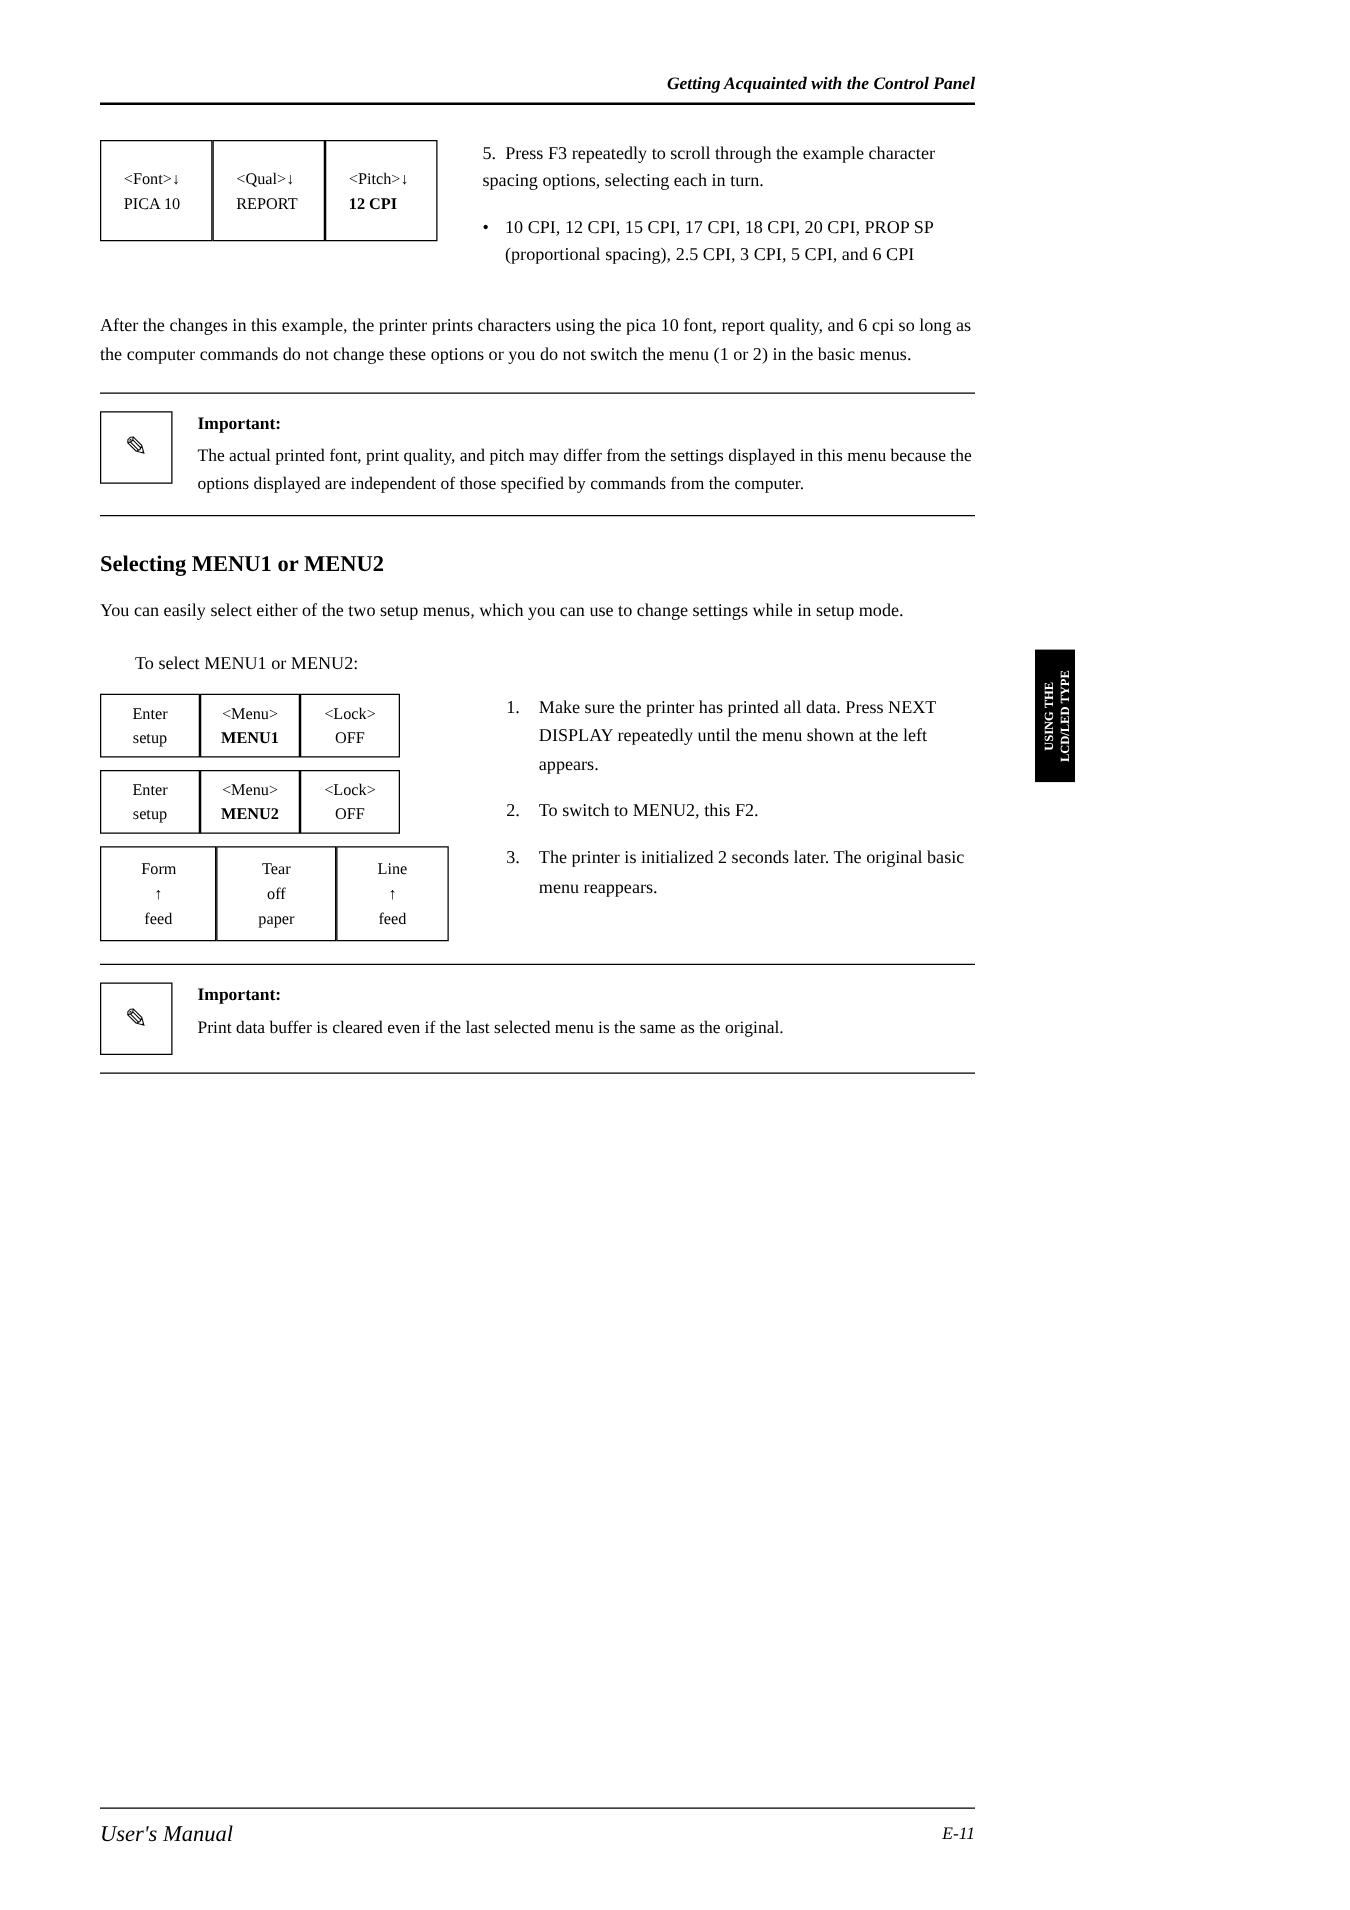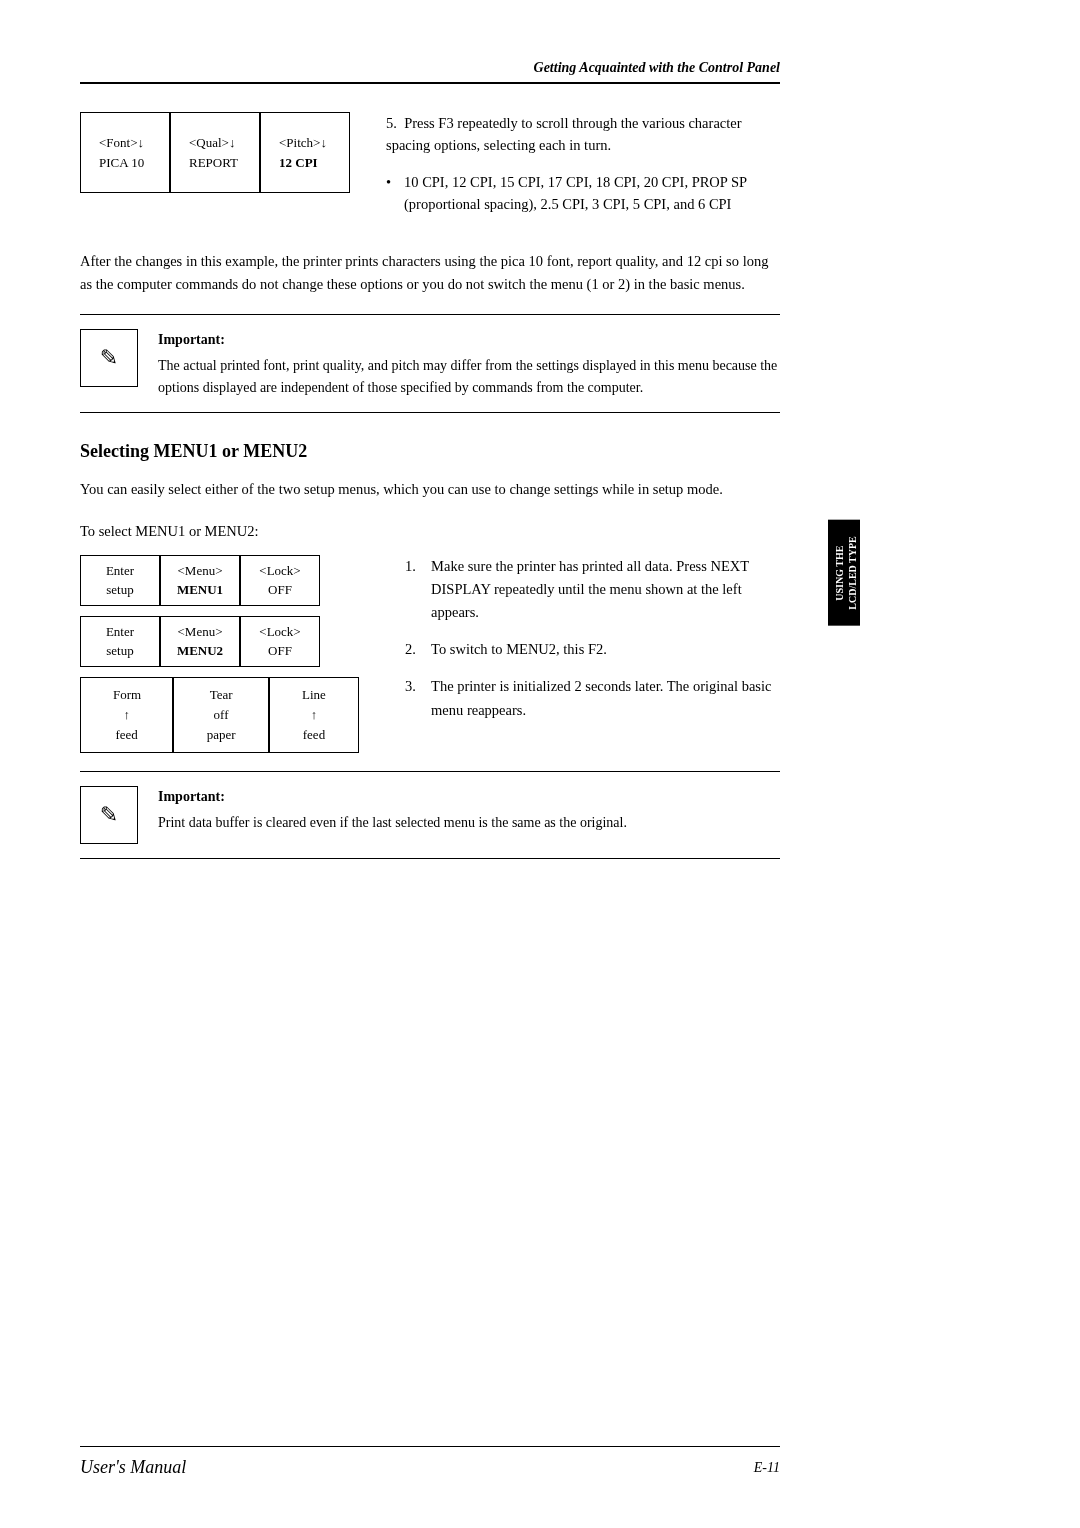--- a/index.html
+++ b/index.html
@@ -284,44 +284,44 @@
           <div class="value">REPORT</div>
         </div>
         <div class="display-box">
           <div class="label">&lt;Pitch&gt;↓</div>
           <div class="value bold">12 CPI</div>
         </div>
       </div>
     </div>
     <div class="right-col">
       <p class="step-text">
-        5. &nbsp;<span>Press F3 repeatedly to scroll through the various character spacing options, selecting each in turn.</span>
+        5. &nbsp;<span>Press F3 repeatedly to scroll through the example character spacing options, selecting each in turn.</span>
       </p>
       <ul class="bullet-list">
         <li>10 CPI, 12 CPI, 15 CPI, 17 CPI, 18 CPI, 20 CPI, PROP SP (proportional spacing), 2.5 CPI, 3 CPI, 5 CPI, and 6 CPI</li>
       </ul>
     </div>
   </div>
 
-  <p class="paragraph">After the changes in this example, the printer prints characters using the pica 10 font, report quality, and 12 cpi so long as the computer commands do not change these options or you do not switch the menu (1 or 2) in the basic menus.</p>
+  <p class="paragraph">After the changes in this example, the printer prints characters using the pica 10 font, report quality, and 6 cpi so long as the computer commands do not change these options or you do not switch the menu (1 or 2) in the basic menus.</p>
 
   <div class="important-box">
     <div class="note-icon">
       <span>✎</span>
     </div>
     <div class="note-content">
       <div class="note-label">Important:</div>
       <div>The actual printed font, print quality, and pitch may differ from the settings displayed in this menu because the options displayed are independent of those specified by commands from the computer.</div>
     </div>
   </div>
 
   <h2 class="section-heading">Selecting MENU1 or MENU2</h2>
 
   <p class="paragraph">You can easily select either of the two setup menus, which you can use to change settings while in setup mode.</p>
-  <p class="paragraph" style="margin-bottom:12px;">To select MENU1 or MENU2:</p>
+  <p class="paragraph" style="margin-bottom:12px;margin-left:28px;">To select MENU1 or MENU2:</p>
 
   <div class="menu-section">
     <div class="menu-left">
 
       <div class="menu-boxes-wrapper">
         <div class="menu-row">
           <div class="menu-box">
             <div>Enter</div>
             <div>setup</div>
           </div>

